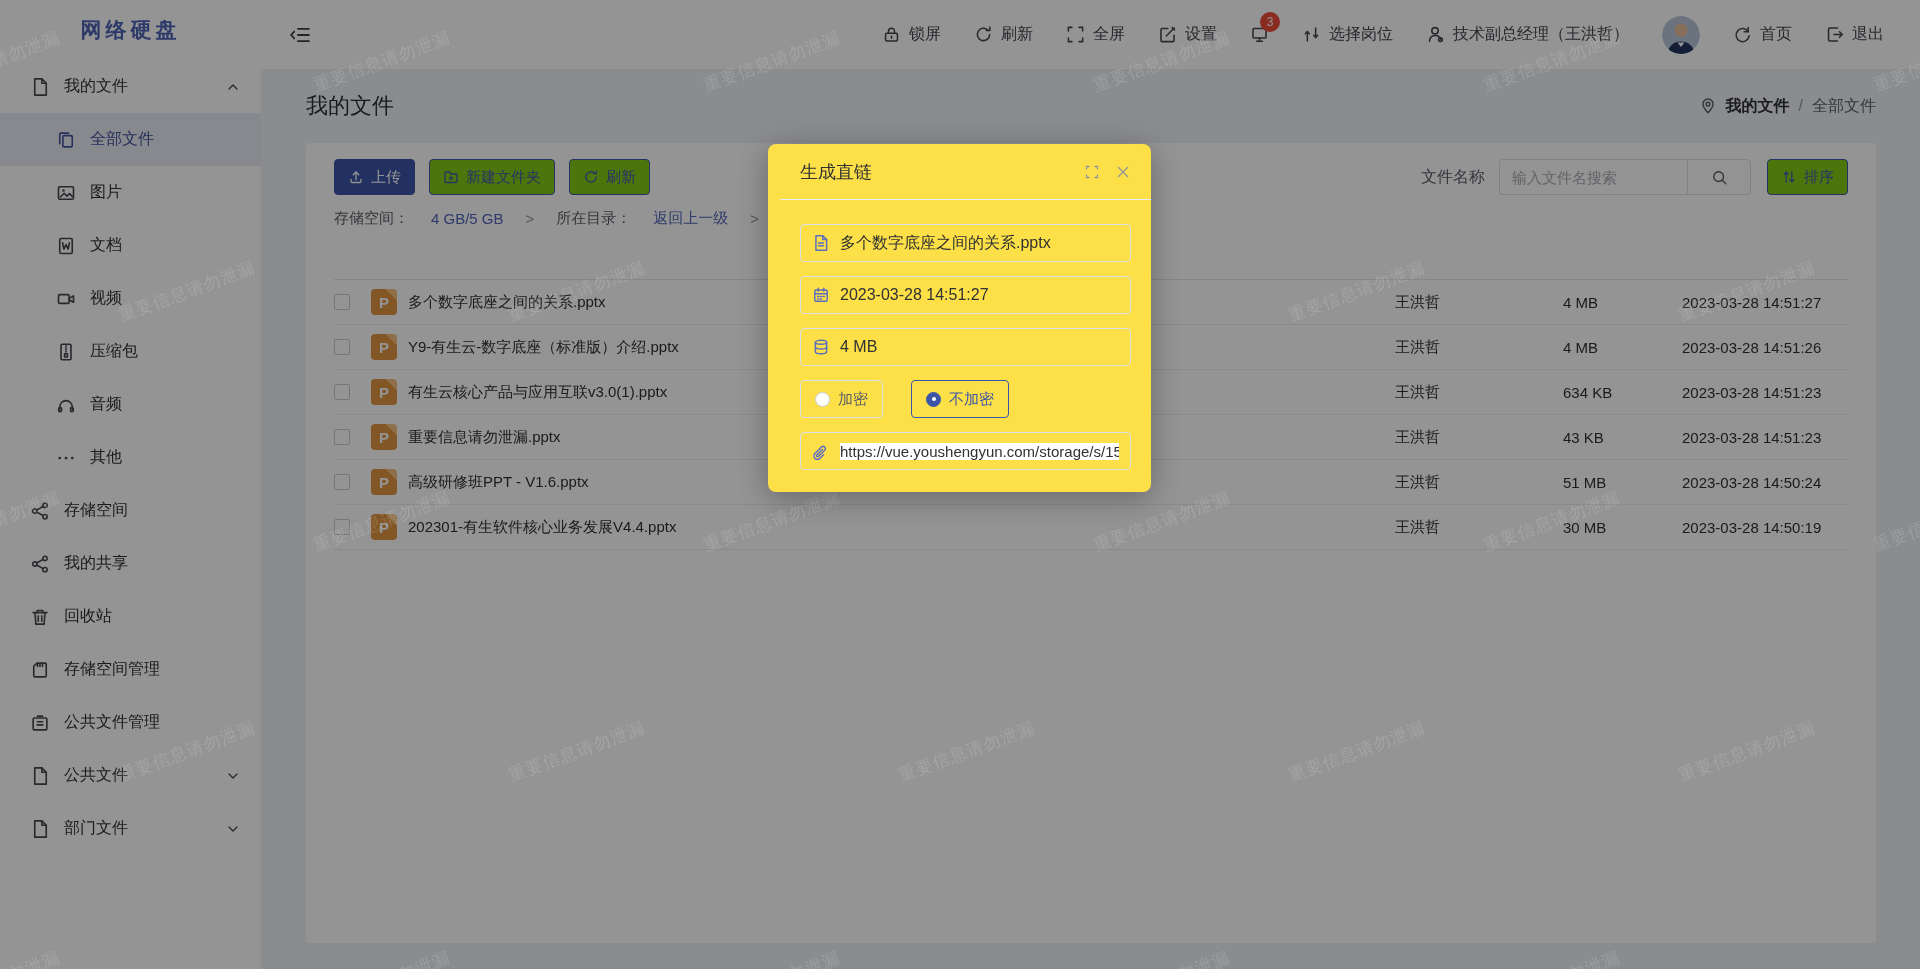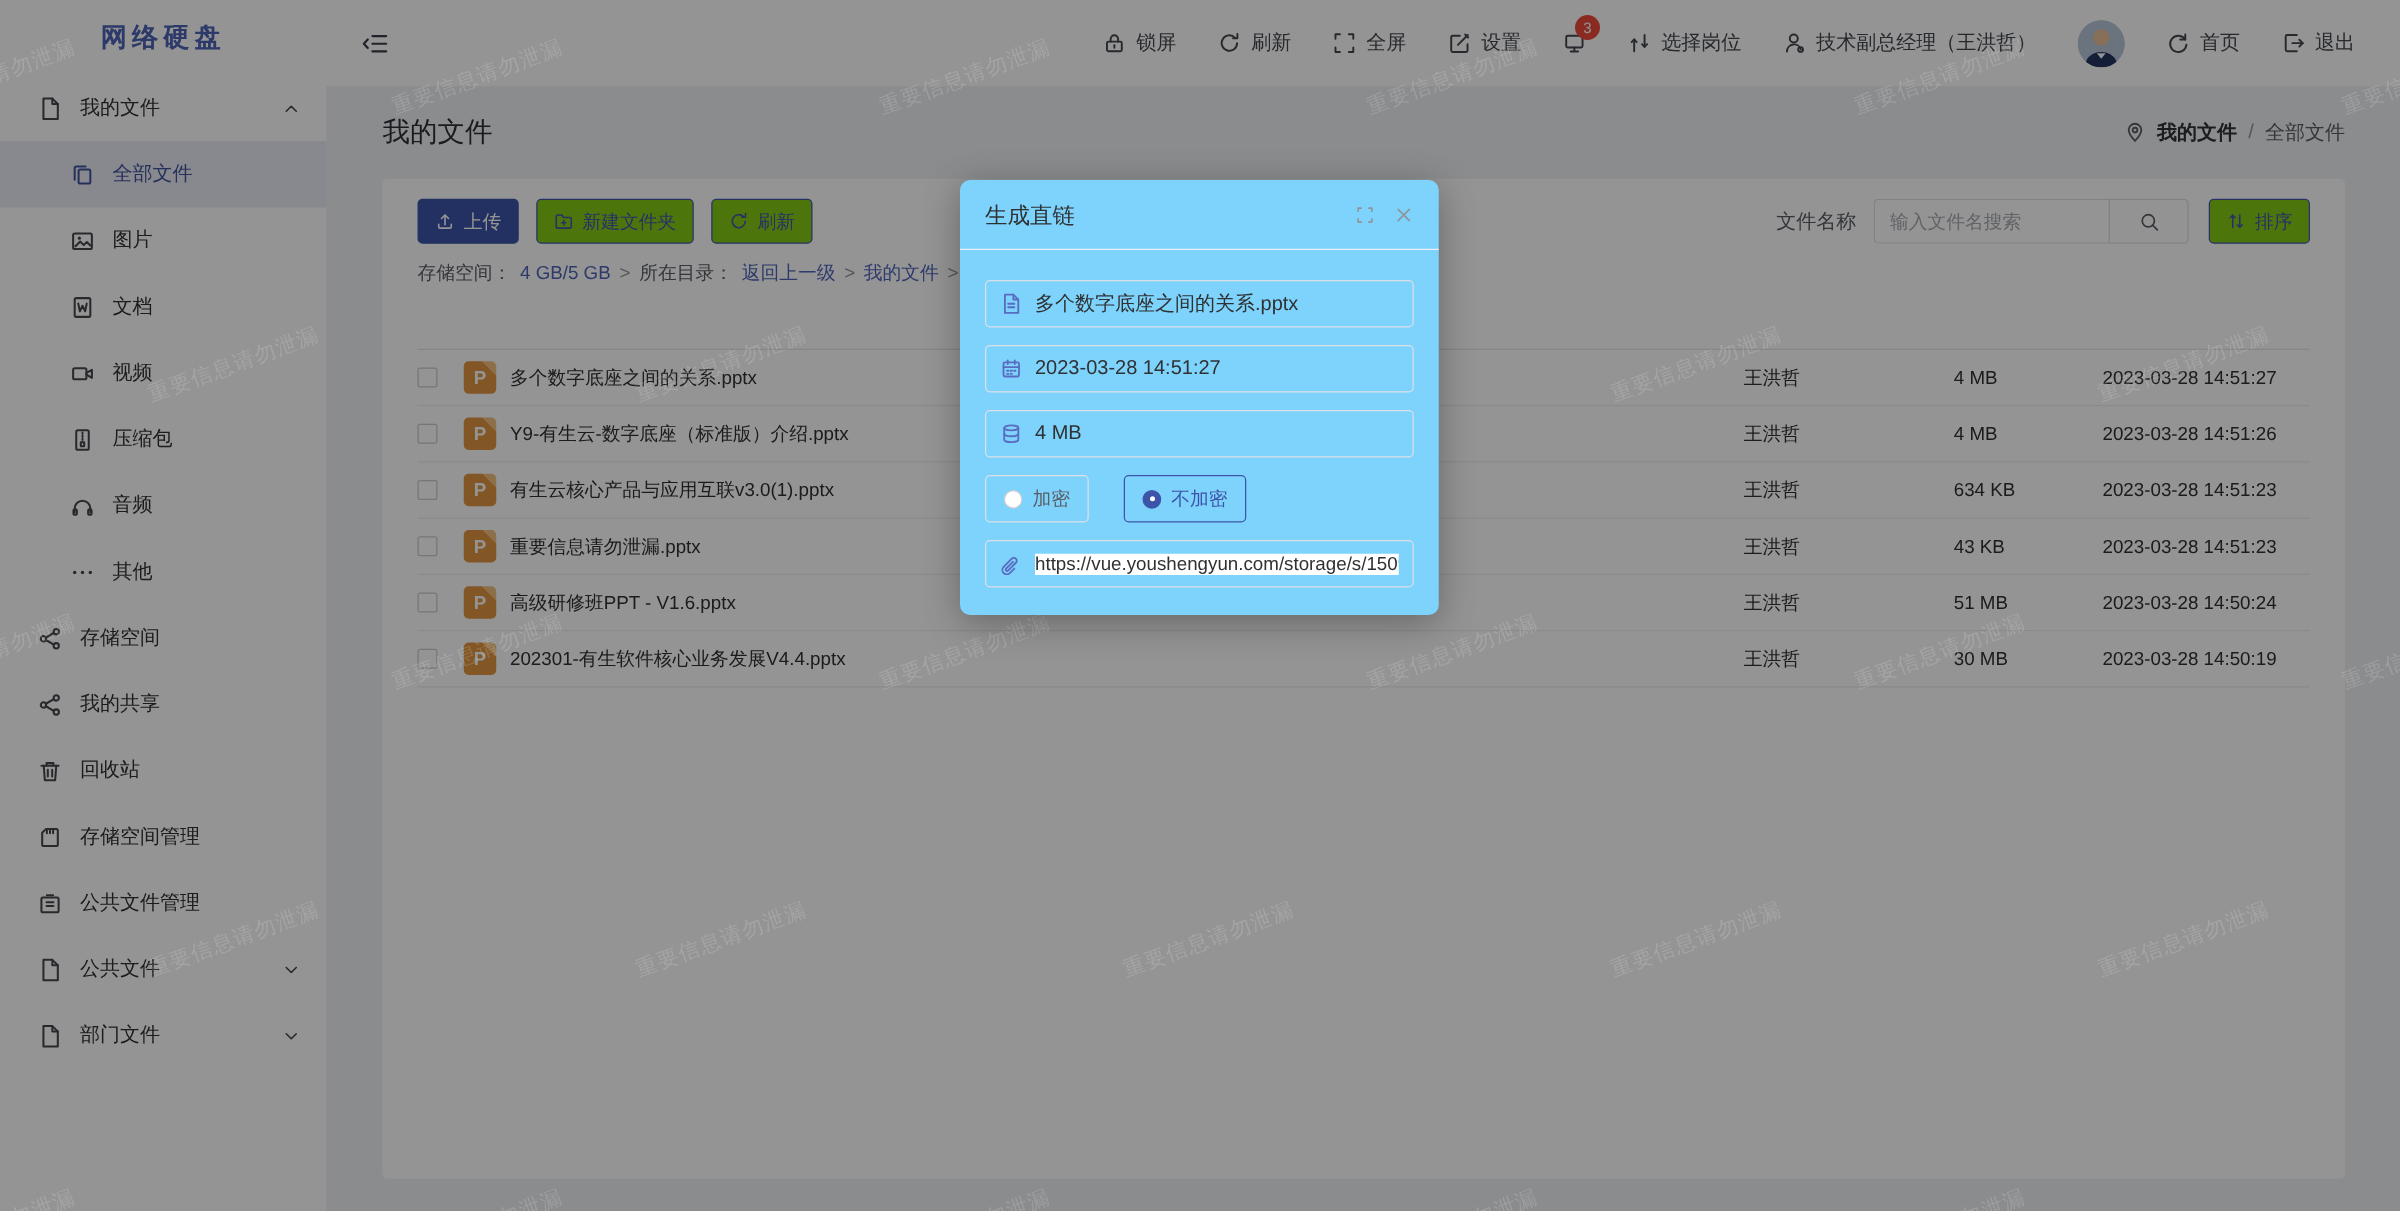--- a/index.html
+++ b/index.html
@@ -54,21 +54,21 @@
   .search-label { font-size:16px; color:#5a5e66; margin-right:14px; }
   .input { width:188px; height:36px; border:1px solid #dcdfe6; border-right:none;
            border-radius:4px 0 0 4px; padding:0 12px; font-size:15px; color:#303133; outline:none; }
   .input::placeholder { color:#a8abb2; }
   .search-btn { width:64px; height:36px; border:1px solid #dcdfe6; border-radius:0 4px 4px 0;
                 background:#fdfdfd; display:flex; align-items:center; justify-content:center;
                 color:#5a5e66; cursor:pointer; }
   .search-btn .ic { width:17px; height:17px; margin:0; }
   .sort-btn { margin-left:16px; margin-right:0; }
 
-  .pathbar { margin-top:14px; font-size:15px; display:flex; gap:7px; color:#5a5e66; align-items:center; }
+  .pathbar { margin-top:14px; font-size:15px; display:flex; gap:22px; color:#5a5e66; align-items:center; }
   .plink { color:#5065b8; cursor:pointer; }
   .plink.u { text-decoration:underline; }
   .psep { color:#909399; }
 
   .ftable { margin-top:8px; }
   .trow { display:flex; align-items:center; height:45px; border-bottom:1px solid #ebeef5; font-size:15px; color:#303133; }
   .trow.head { height:44px; border-bottom:1px solid #e4e7ed; color:#0369a1; font-weight:700;flex-direction:column; }
   .col-check { width:37px; display:flex; align-items:center; }
   .checkbox { width:16px; height:16px; border:1px solid #c8ccd4; border-radius:2px; background:#fff; cursor:pointer; }
   .col-icon { width:37px; display:flex; align-items:center; }
@@ -78,22 +78,22 @@
   .col-owner { width:168px; }
   .col-size { width:119px; }
   .col-date { width:166px; }
 
   
   .overlay { position:absolute; inset:0; background:rgba(0,0,0,0.42); z-index:20; }
   .wm-layer { position:absolute; inset:0; z-index:30; pointer-events:none; overflow:hidden; }
   .wm-t { position:absolute; transform:rotate(-20deg); font-size:17px; letter-spacing:1px;
           color:rgba(255,255,255,0.15); white-space:nowrap; }
 
-  .modal { position:absolute; left:768px; top:144px; width:383px; height:348px; background:#7dd3fc;
-           border-radius:8px; z-index:40; box-shadow:0 6px 30px rgba(0,0,0,0.3); }
+  .modal { position:absolute; left:768px; top:144px; width:383px; height:348px; background:#fde047;
+           border-radius:8px; z-index:40; box-shadow:0 6px 30px rgba(0,0,0,0.3);padding-left:12px; }
   .modal-head { height:56px; padding:0 20px; display:flex; align-items:center; border-bottom:1px solid #ebeef5; }
   .modal-title { font-size:18px; color:#303133; }
   .modal-tools { margin-left:auto; display:flex; align-items:center; gap:15px; color:#909399; }
   .modal-tools .ic { width:16px; height:16px; margin:0; cursor:pointer; }
   .modal-body { padding:24px 20px 20px; }
   .field { height:38px; border:1px solid #dcdfe6; border-radius:4px; display:flex; align-items:center;
            padding:0 11px; gap:10px; margin-bottom:14px; font-size:16px; color:#303133;
            overflow:hidden; white-space:nowrap; }
   .field .ic { width:18px; height:18px; margin:0; color:#5a6cc0; flex:0 0 auto; }
   .field.url { font-size:15px; margin-bottom:0; }

